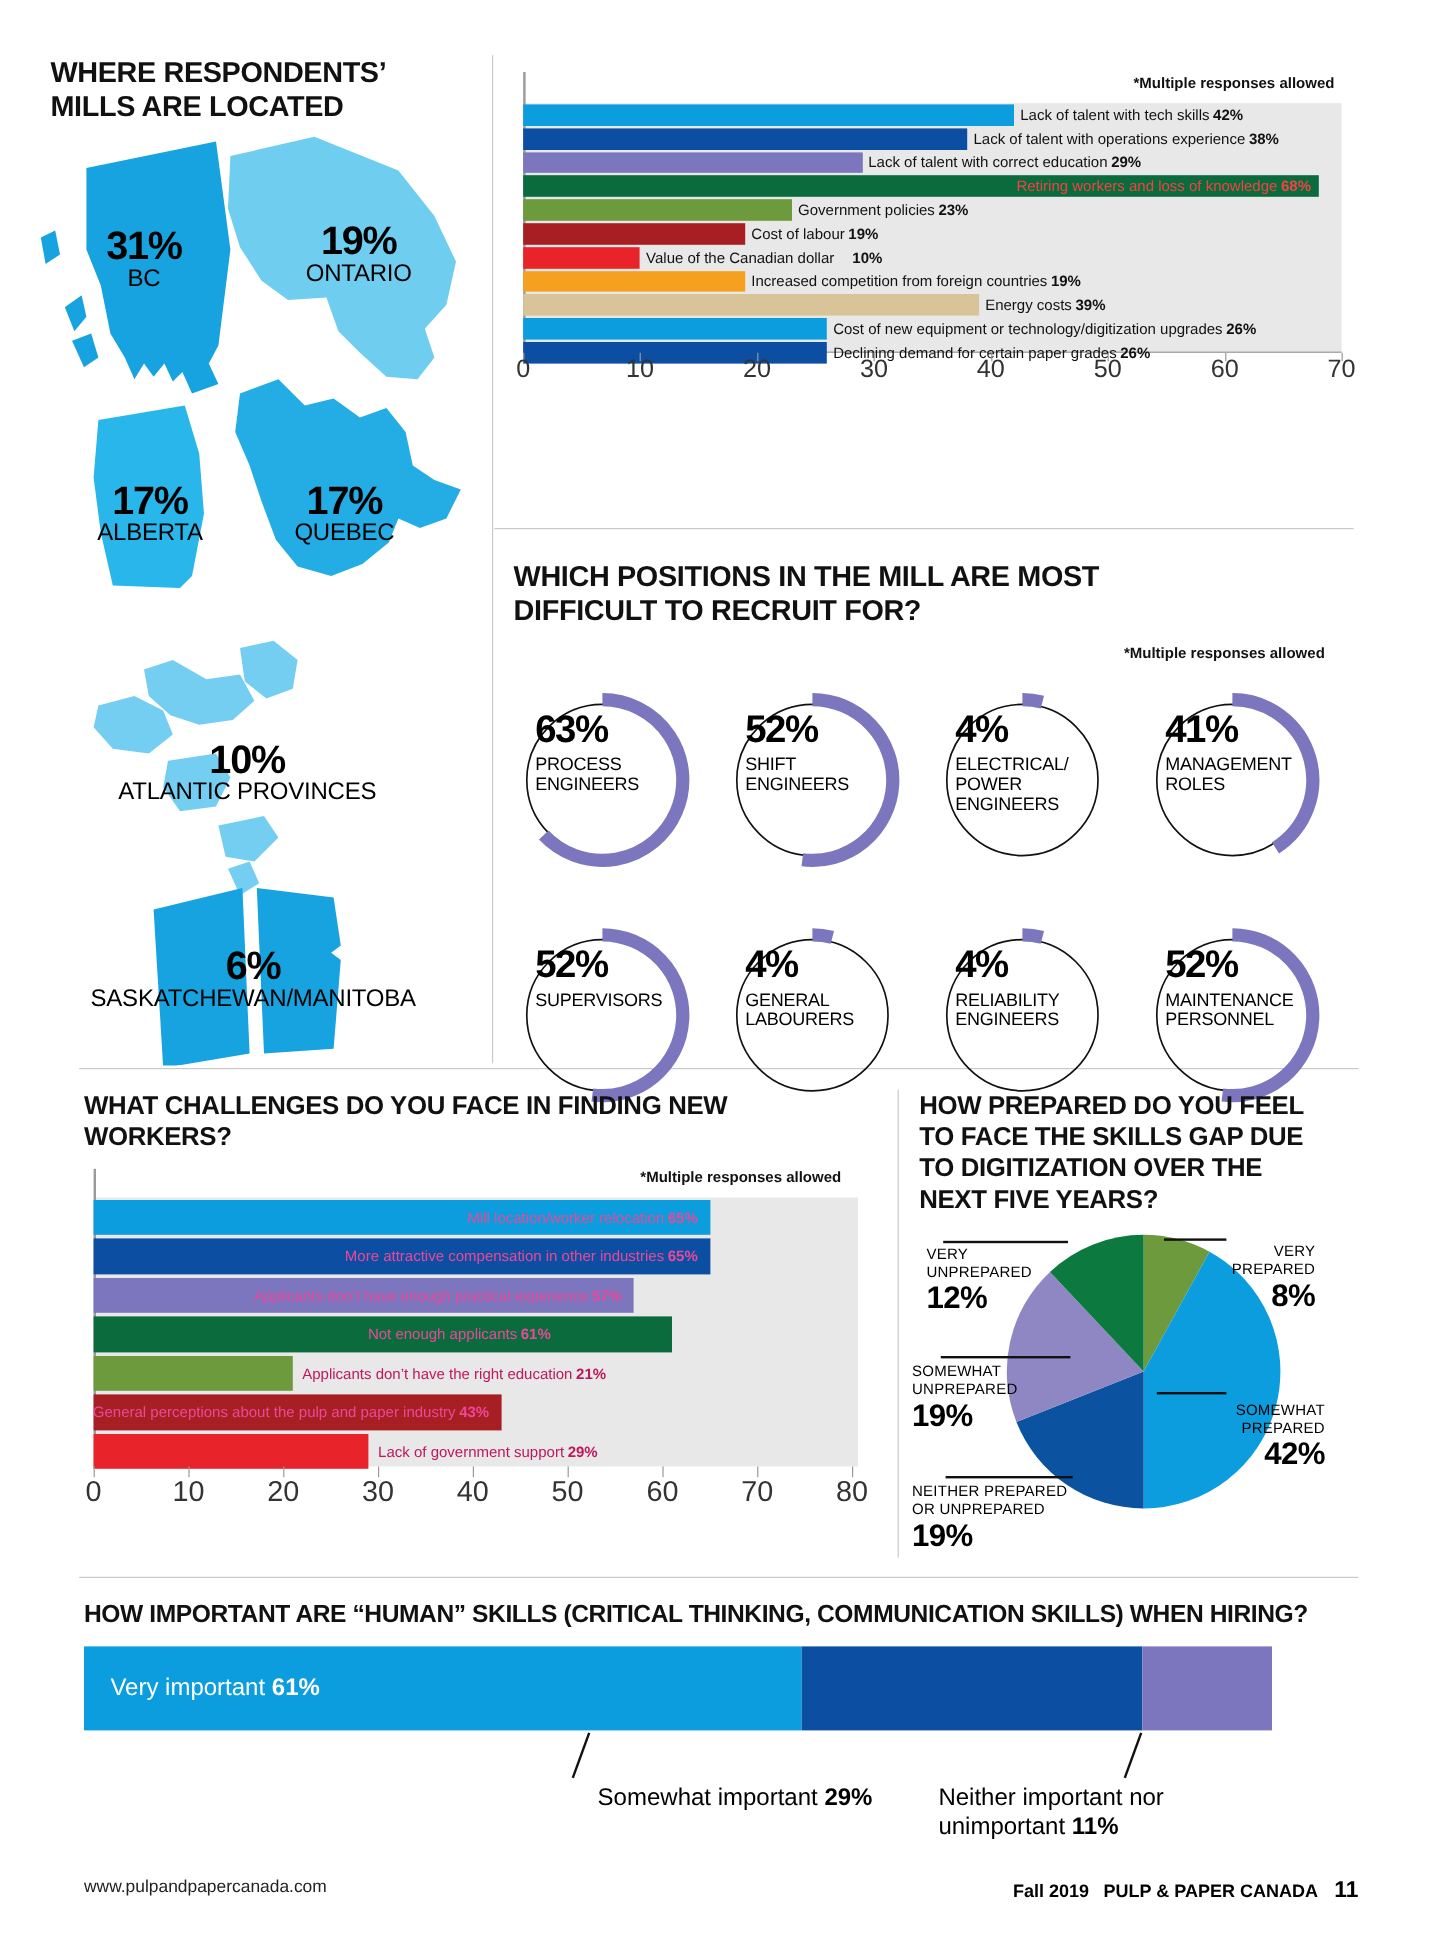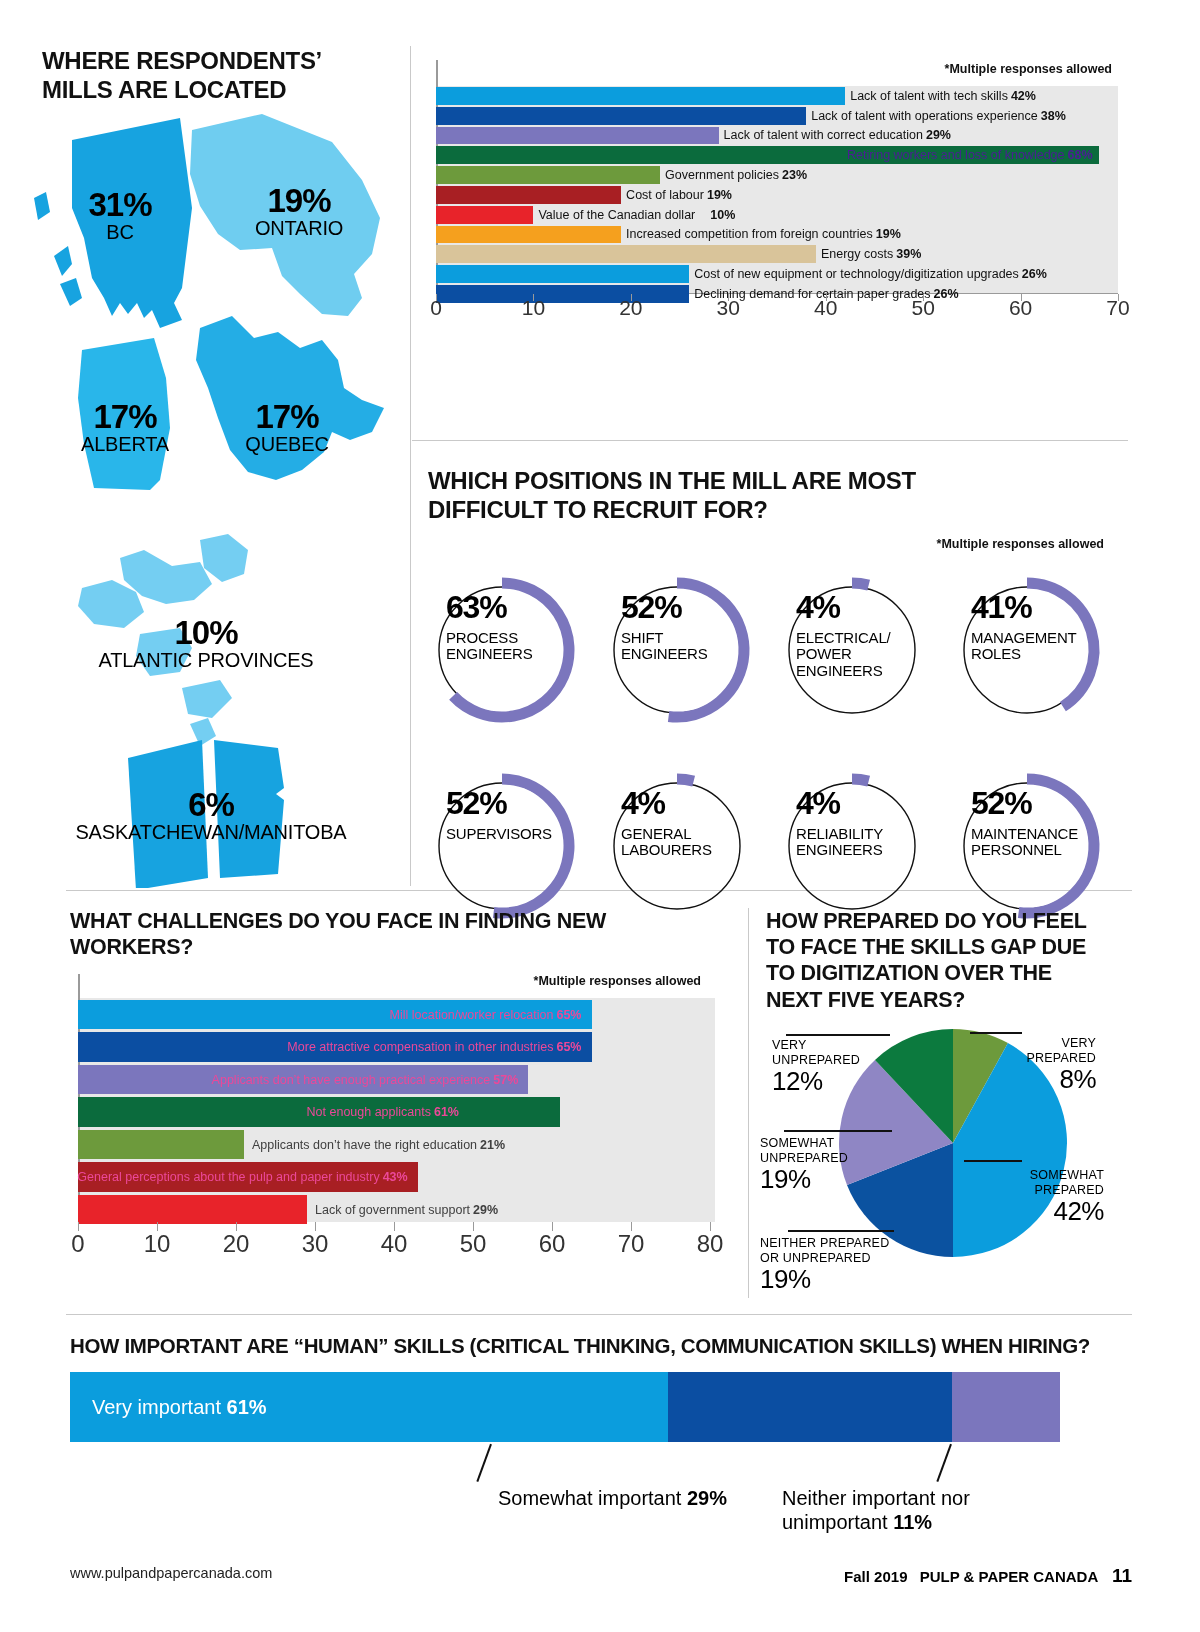--- a/index.html
+++ b/index.html
@@ -49,21 +49,21 @@
   .bc-baseline { position: absolute; left: 8px; bottom: 24px; right: 0; height: 1px; background: #9a9a9a; }
   .bc-rows { position: absolute; left: 8px; top: 26px; right: 0; }
   .bc-row { position: relative; height: 19.8px; }
   .bc-bar { position: absolute; left: 0; top: 1px; bottom: 1px; }
   .bc-lab {
     position: absolute; top: 0; height: 100%;
     display: flex; align-items: center;
     font-size: 12.5px; white-space: nowrap;
   }
   .bc-lab.outside { padding-left: 5px; color: #111; }
-  .bc-lab.inside { color: #4c1d95; text-align: center; }
+  .bc-lab.inside { color: #ef4444; text-align: center; }
   .bc-lab b { font-weight: bold; margin-left: 3px; }
   .bc-ticks { position: absolute; left: 8px; right: 0; bottom: 0; height: 24px; }
   .bc-tick { position: absolute; top: 0; width: 1px; height: 7px; background: #9a9a9a; }
   .bc-ticklab {
     position: absolute; top: 2px; transform: translateX(-50%);
     font-size: 21px; color: #333;
   }
 
   
   #positions { position: absolute; left: 428px; top: 466px; width: 700px; }
@@ -86,37 +86,37 @@
   .ch-axisline { position: absolute; left: 8px; top: 0; width: 1.5px; bottom: 52px; background: #9a9a9a; }
   .ch-rows { position: absolute; left: 8px; top: 24px; right: 0; }
   .ch-row { position: relative; height: 32.5px; }
   .ch-bar { position: absolute; left: 0; top: 1.5px; bottom: 1.5px; }
   .ch-lab {
     position: absolute; top: 0; height: 100%;
     display: flex; align-items: center;
     font-size: 12.5px; white-space: nowrap;
   }
   .ch-lab.inside { color: #ec4899; justify-content: flex-end; padding-right: 10px; }
-  .ch-lab.outside { color: #404040; padding-left: 8px; }
+  .ch-lab.outside { color: #be185d; padding-left: 8px; }
   .ch-lab b { font-weight: bold; margin-left: 3px; }
   .ch-ticks { position: absolute; left: 8px; right: 0; bottom: 0; height: 52px; }
   .ch-tick { position: absolute; top: 0; width: 1px; height: 9px; background: #9a9a9a; }
   .ch-ticklab {
     position: absolute; top: 8px; transform: translateX(-50%);
     font-size: 24px; color: #333;
   }
 
   
   #prepared { position: absolute; left: 766px; top: 908px; width: 370px; height: 400px; }
   #prepared .sec-title { width: 330px; font-size: 21.5px; }
   .pie-wrap { position: absolute; left: 0; top: 112px; width: 370px; height: 290px; }
   .pie-svg { position: absolute; left: 72px; top: 8px; }
   .pie-lab { position: absolute; }
   .pie-lab .cap { font-size: 12.5px; letter-spacing: 0.2px; line-height: 1.18; }
-  .pie-lab .val { font-size: 26px; font-weight: normal; line-height: 1.05; letter-spacing: -0.5px; }
+  .pie-lab .val { font-size: 26px; font-weight: bold; line-height: 1.05; letter-spacing: -0.5px; }
   .leader { position: absolute; background: #111; height: 1.6px; }
 
   
   #human { position: absolute; left: 70px; top: 1333px; width: 1062px; }
   #human .sec-title { font-size: 20.5px; letter-spacing: -0.35px; }
   .hs-bar { position: relative; margin-top: 14px; width: 990px; height: 70px; display: flex; }
   .hs-seg { height: 100%; position: relative; }
   .hs-seg .inlab {
     position: absolute; left: 22px; top: 50%; transform: translateY(-50%);
     color: #fff; font-size: 20px; white-space: nowrap;

